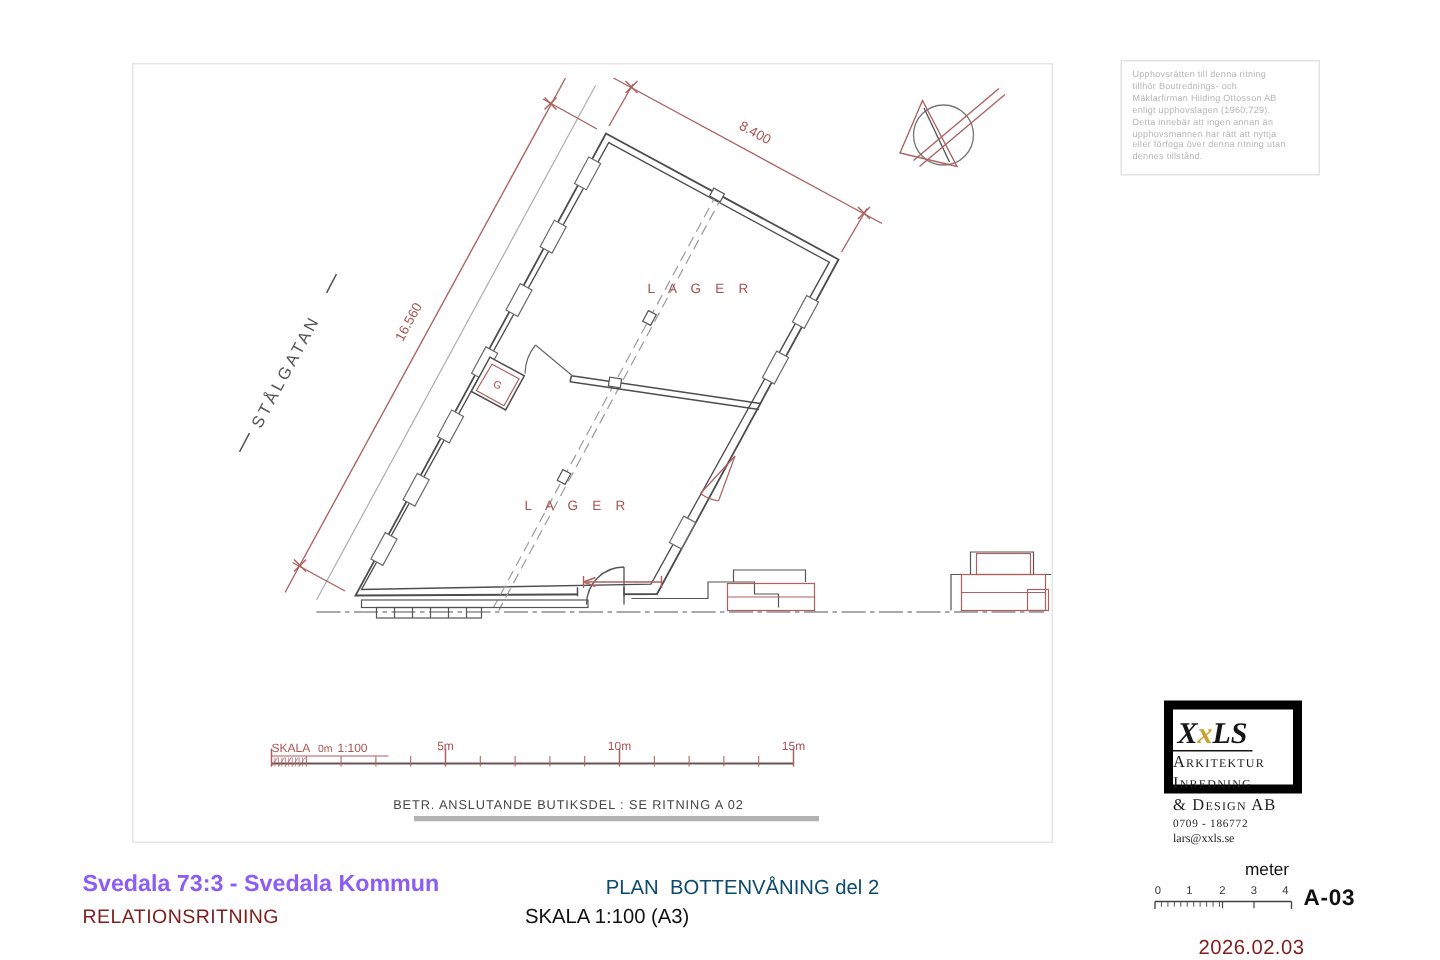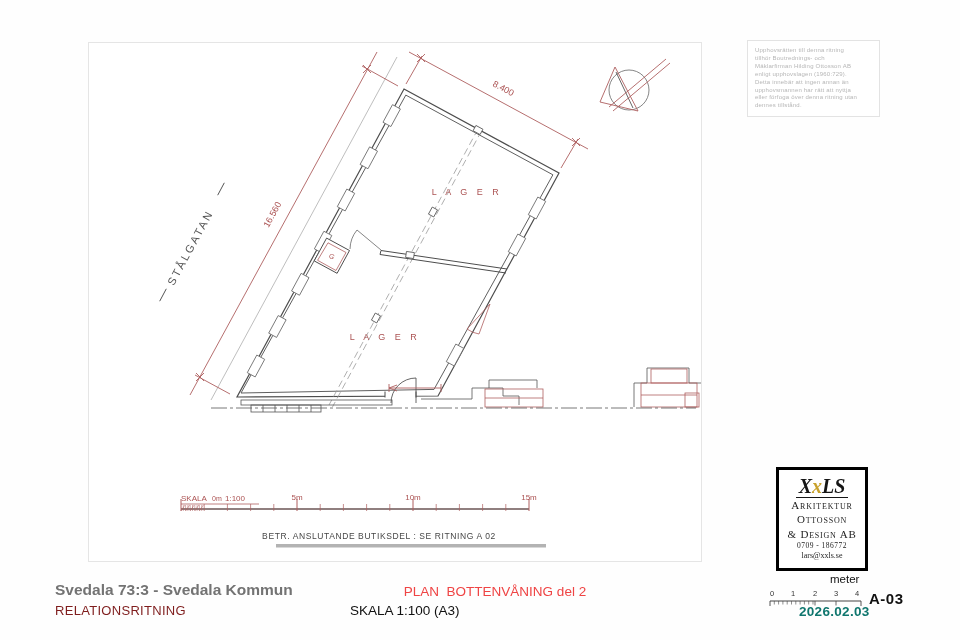--- a/index.html
+++ b/index.html
@@ -7,34 +7,34 @@
        font-family:"Liberation Sans",sans-serif;color:#222;}
   .abs{position:absolute;}
   
   .sheet{left:88px;top:42px;width:612px;height:518px;border:1px solid #e5e5e5;background:#fff;}
   .sheet svg{display:block;}
   
   .copyright{left:747px;top:40px;width:133px;border:1px solid #e3e3e3;background:#fff;
              padding:6px 7px;box-sizing:border-box;font-size:6px;line-height:1.32;
              color:#b6b6b6;letter-spacing:.2px;}
   
-  .logo{left:776px;top:467px;width:92px;height:104px;border:3px solid #000000;background:#fff;
-        text-align:center;font-family:"Liberation Serif",serif;box-sizing:border-box;padding-top:6px;}
+  .logo{left:776px;top:467px;width:92px;height:62px;border:6px solid #000000;background:#fff;
+        text-align:left;font-family:"Liberation Serif",serif;box-sizing:border-box;padding-top:6px;}
   .wordmark{display:inline-block;font-style:italic;font-weight:bold;font-size:20px;line-height:1;
             border-bottom:1.5px solid #151515;padding:0 3px 1px;color:#151515;}
   .wordmark .gold{color:#c9a22c;}
   .logoline{font-variant:small-caps;font-size:11px;line-height:1.3;letter-spacing:.8px;color:#1d1d1d;}
   .logophone{font-size:7.5px;line-height:1.4;color:#1d1d1d;letter-spacing:.5px;}
   .logomail{font-size:8px;font-weight:normal;line-height:1.35;color:#1d1d1d;}
   
-  .project{left:55px;top:581px;font-size:15.5px;font-weight:bold;color:#737373;}
+  .project{left:55px;top:581px;font-size:15.5px;font-weight:bold;color:#8b5cf6;}
   .doctype{left:55px;top:603px;font-size:13px;color:#7f1d1d;letter-spacing:.3px;}
-  .plantitle{left:350px;top:584px;width:290px;text-align:center;font-size:13.5px;white-space:pre;color:#ef4444;}
+  .plantitle{left:350px;top:584px;width:290px;text-align:center;font-size:13.5px;white-space:pre;color:#0c4a6e;}
   .scaletxt{left:350px;top:603px;width:290px;text-align:left;font-size:13.5px;color:#111;}
-  .date{left:799px;top:604px;font-size:13.5px;color:#0f766e;letter-spacing:.3px;font-weight:bold;}
+  .date{left:799px;top:624px;font-size:13.5px;color:#7f1d1d;letter-spacing:.3px;}
   .sheetno{left:869px;top:590px;font-size:15px;font-weight:bold;color:#111;letter-spacing:.5px;}
   
   text{font-family:"Liberation Sans",sans-serif;}
   .t-red{fill:#ab5252;}
   .t-gray{fill:#555;}
 </style>
 </head>
 <body>
 
 <div class="abs sheet">
@@ -240,21 +240,21 @@
   <div>enligt upphovslagen (1960:729).</div>
   <div>Detta innebär att ingen annan än</div>
   <div>upphovsmannen har rätt att nyttja</div>
   <div>eller förfoga över denna ritning utan</div>
   <div>dennes tillstånd.</div>
 </div>
 
 <div class="abs logo">
   <div class="wordmark"><span>X</span><span class="gold">x</span><span>LS</span></div>
   <div class="logoline">Arkitektur</div>
-  <div class="logoline">Ottosson</div>
+  <div class="logoline">Inredning</div>
   <div class="logoline">&amp; Design AB</div>
   <div class="logophone">0709 - 186772</div>
   <div class="logomail">lars@xxls.se</div>
 </div>
 
 <div class="abs project">Svedala 73:3 - Svedala Kommun</div>
 <div class="abs doctype">RELATIONSRITNING</div>
 <div class="abs plantitle">PLAN  BOTTENVÅNING del 2</div>
 <div class="abs scaletxt">SKALA 1:100 (A3)</div>
 

